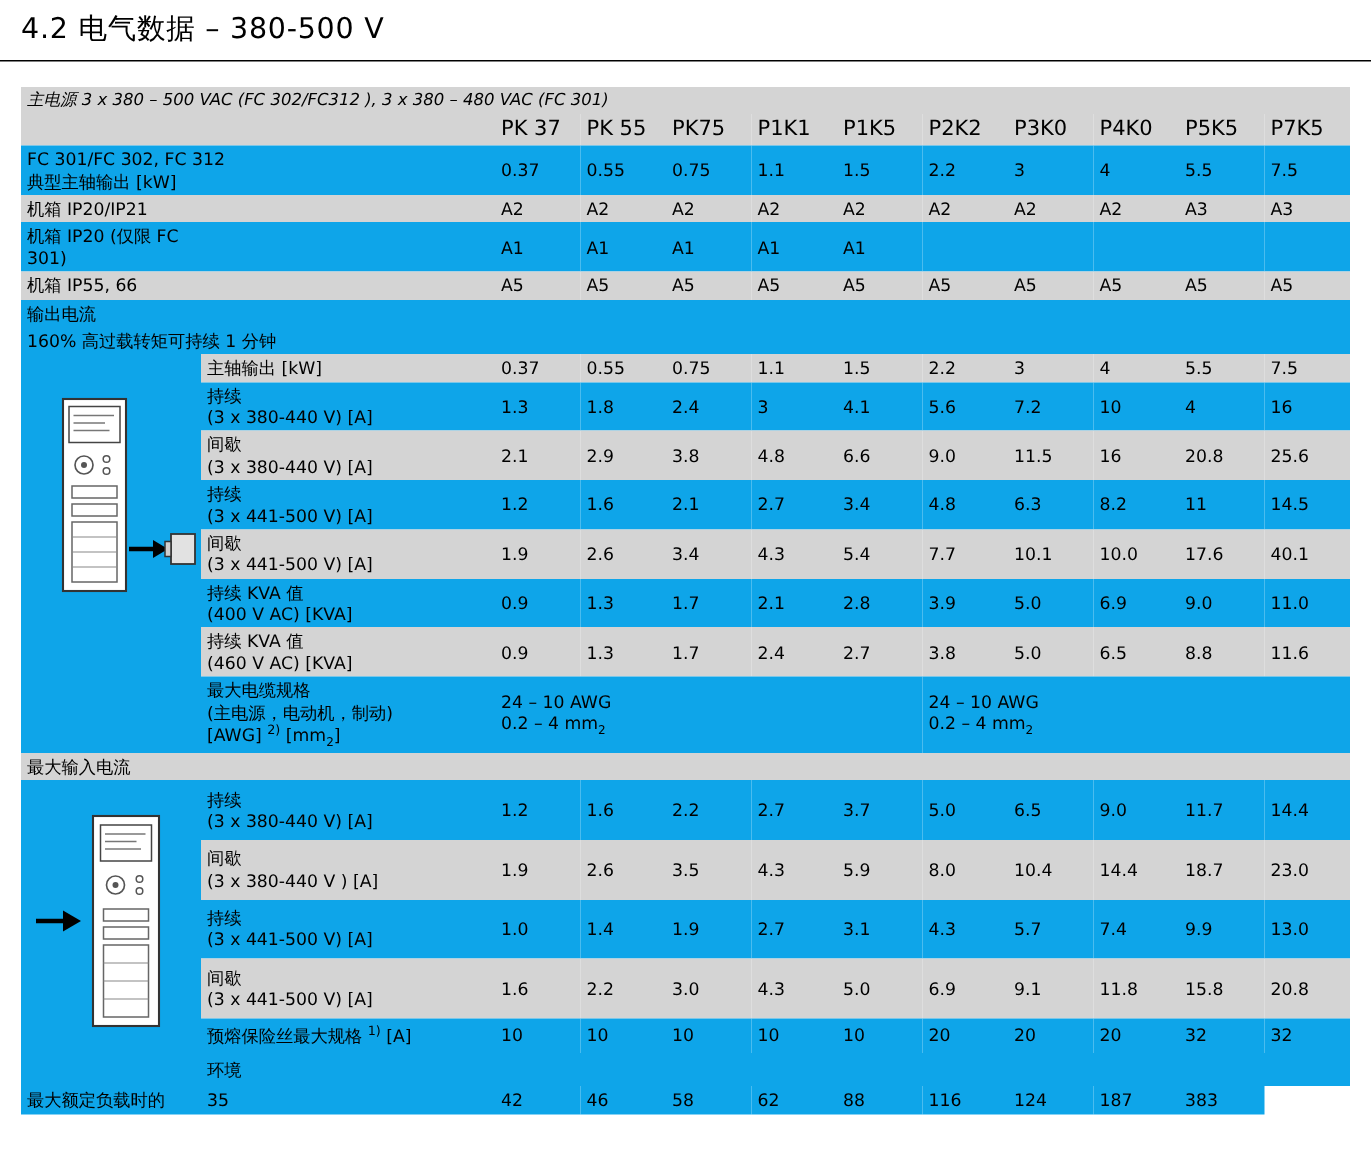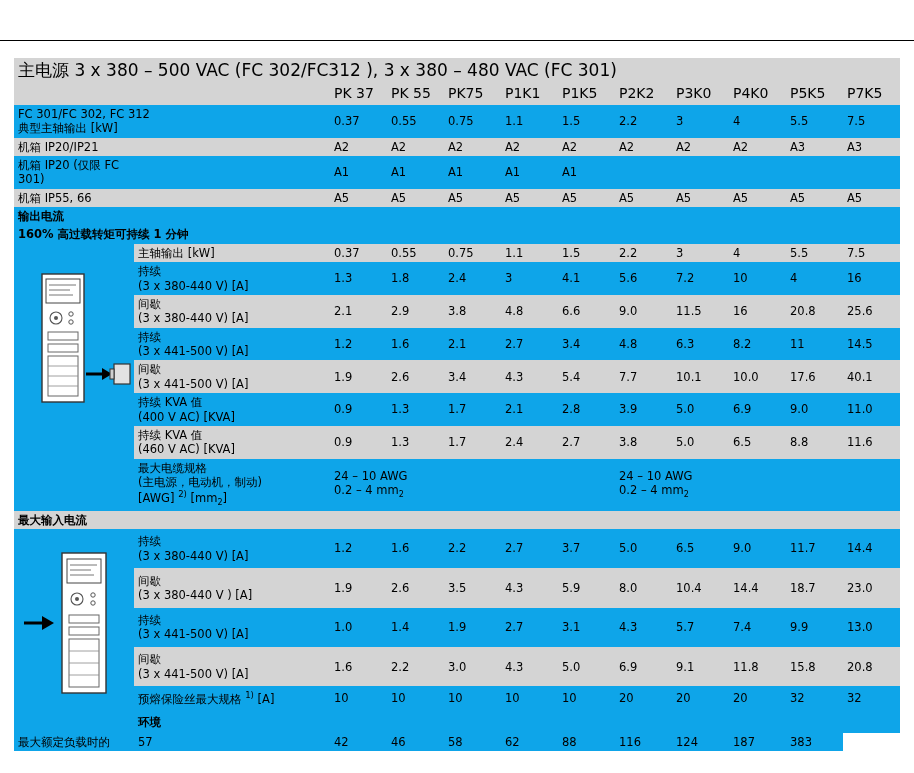--- a/index.html
+++ b/index.html
@@ -31,41 +31,42 @@
     padding:2px 4px;
     vertical-align:middle;
     line-height:1.25;
     border:0;
   }
   .shade{background:#d4d4d4;}
   .white{background:#0ea5e9;}
   .num{text-align:left;padding-left:6px;}
   .lbl{padding-left:6px;}
   .lbl2{padding-left:18px;}
-  .title-row td{font-weight:normal;padding:4px 6px;font-size:17px;}
+  .title-row td{font-weight:normal;padding:4px 6px;font-size:11px;font-style:italic;}
   .hdr td{padding:5px 4px;}
   .hdr .num{font-size:14px;}
   .tiny{font-size:8.5px;vertical-align:super;}
   .sub{font-size:8px;vertical-align:sub;}
   .cablecell{padding-left:26px;}
   .cablecell2{padding-left:26px;}
   .sep-left{border-left:1px solid #ffffff;}
 
   
   .drawcell{width:120px;position:relative;padding:0;}
 
   .drive-svg{display:block;margin:0 auto;}
 
-  .section-row td{font-weight:bold;padding:3px 6px;}
+  .section-row td{font-weight:normal;padding:3px 6px;}
 </style>
 </head>
 <body>
 
 <div class="page">
 
+  <div class="heading">4.2 电气数据 – 380-500 V</div>
   <div class="rule"></div>
 
   <div class="tbl-wrap">
     <table class="spec">
       <colgroup>
         <col style="width:120px">
         <col style="width:196px">
         <col style="width:57px">
         <col style="width:57px">
         <col style="width:57px">
@@ -432,21 +433,21 @@
           <td class="num">32</td>
           <td class="num">32</td>
         </tr>
 
         <tr class="white section-row">
           <td colspan="11">环境</td>
         </tr>
 
         <tr class="white">
           <td class="lbl2">最大额定负载时的</td>
-          <td class="num">57</td>
+          <td class="num">35</td>
           <td class="num">42</td>
           <td class="num">46</td>
           <td class="num">58</td>
           <td class="num">62</td>
           <td class="num">88</td>
           <td class="num">116</td>
           <td class="num">124</td>
           <td class="num">187</td>
           <td class="num">383</td>
         </tr>

